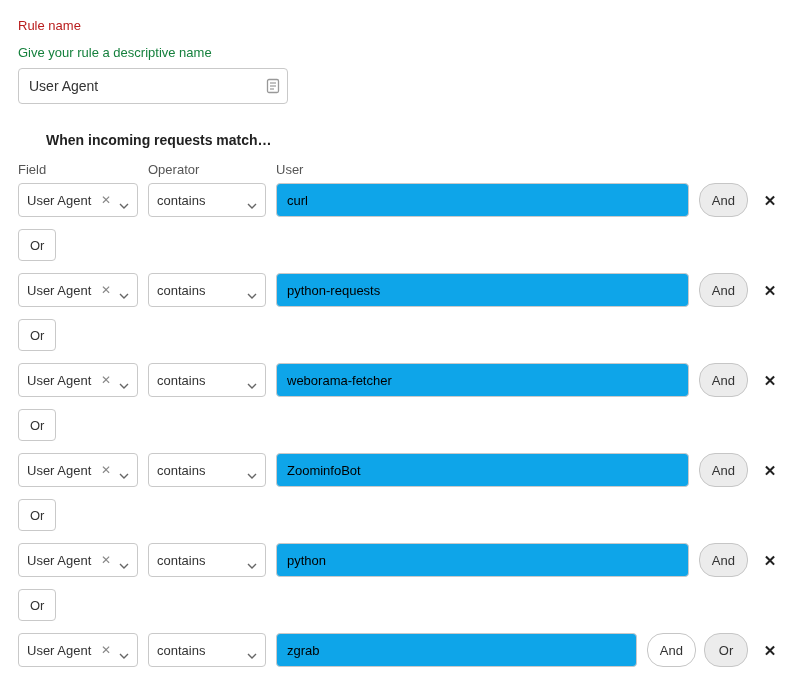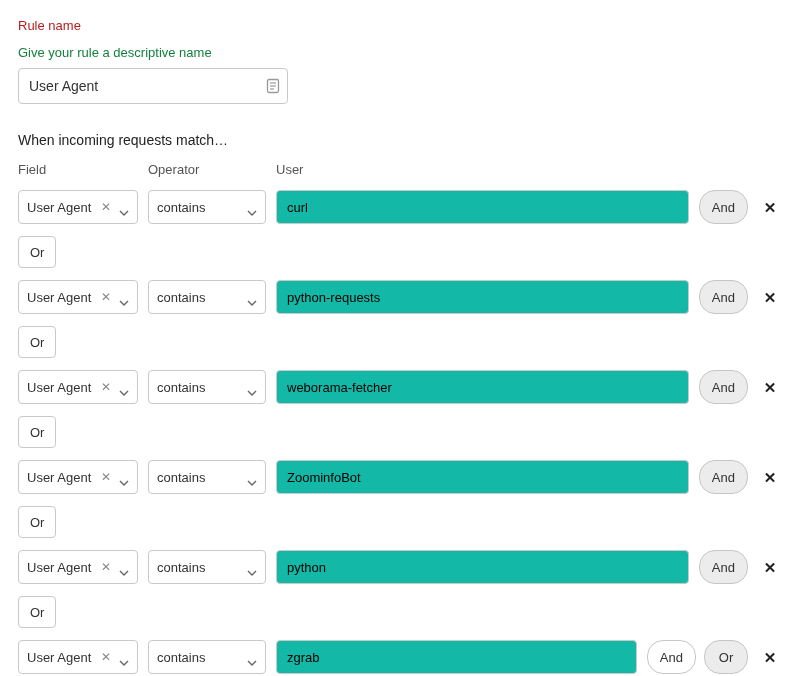--- a/index.html
+++ b/index.html
@@ -23,23 +23,23 @@
     border-radius: 4px;
     font-size: 14px;
     color: #333;
     background: #fff;
   }
   .name-input::placeholder { color: #999; }
   .ib-icon {
     position: absolute; right: 8px; top: 50%; transform: translateY(-50%);
     width: 14px; height: 16px; color: #888;
   }
-  .section-title { font-weight: 400; font-size: 14px; color: #222; margin-bottom: 14px; }
+  .section-title { font-weight: 700; font-size: 14px; color: #222; margin-bottom: 14px; margin-left: 28px; }
   .row { display: flex; align-items: center; gap: 10px; }
-  .headers { margin-bottom: 13px; }
+  .headers { margin-bottom: 6px; }
   .col-field { width: 120px; }
   .col-op { width: 118px; }
   .col-value { flex: 1; }
   .and-cell { width: auto; flex-shrink:0; }
   .close-cell { width: 24px; flex-shrink:0; display:flex; align-items:center; justify-content:center; }
   .hdr { color: #555; font-size: 13px; }
 
   .select {
     position: relative;
     border: 1px solid #c9c9c9;
@@ -59,21 +59,21 @@
   .select .caret {
     width: 10px; height: 6px; margin-left: 4px;
   }
   .text-input {
     width: 100%;
     height: 34px;
     border: 1px solid #c9c9c9;
     border-radius: 4px;
     padding: 0 10px;
     font-size: 13px;
-    background: #14b8a6;
+    background: #0ea5e9;
   }
   .btn {
     height: 34px;
     padding: 0 12px;
     border: 1px solid #c6c6c6;
     border-radius: 16px;
     background: #ececec;
     font-size: 13px;
     color: #333;
     display: inline-flex;

